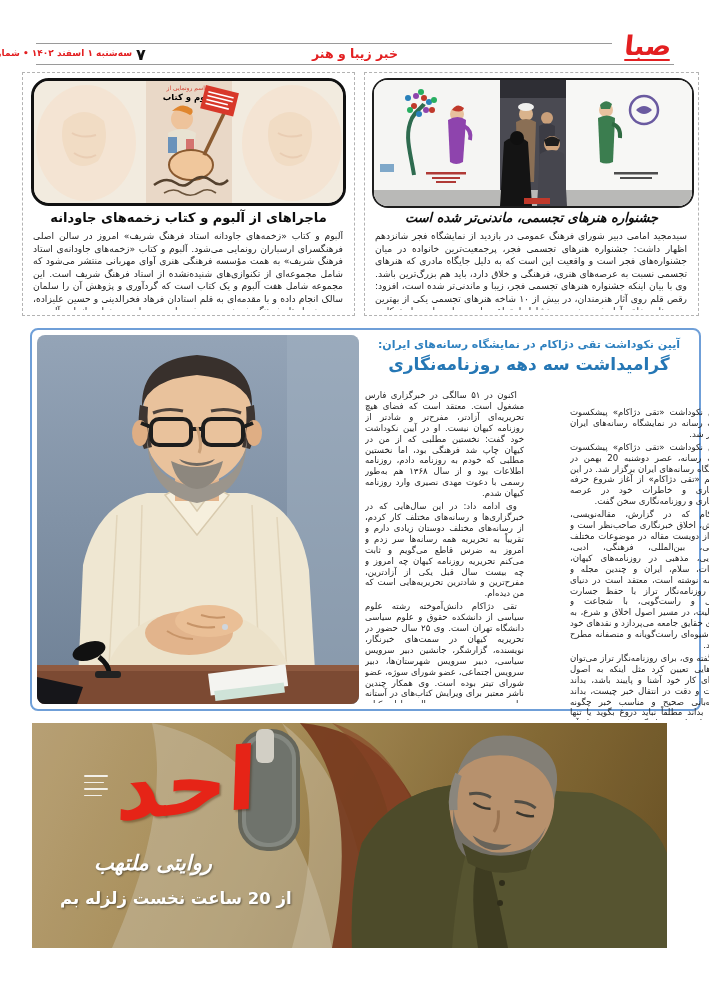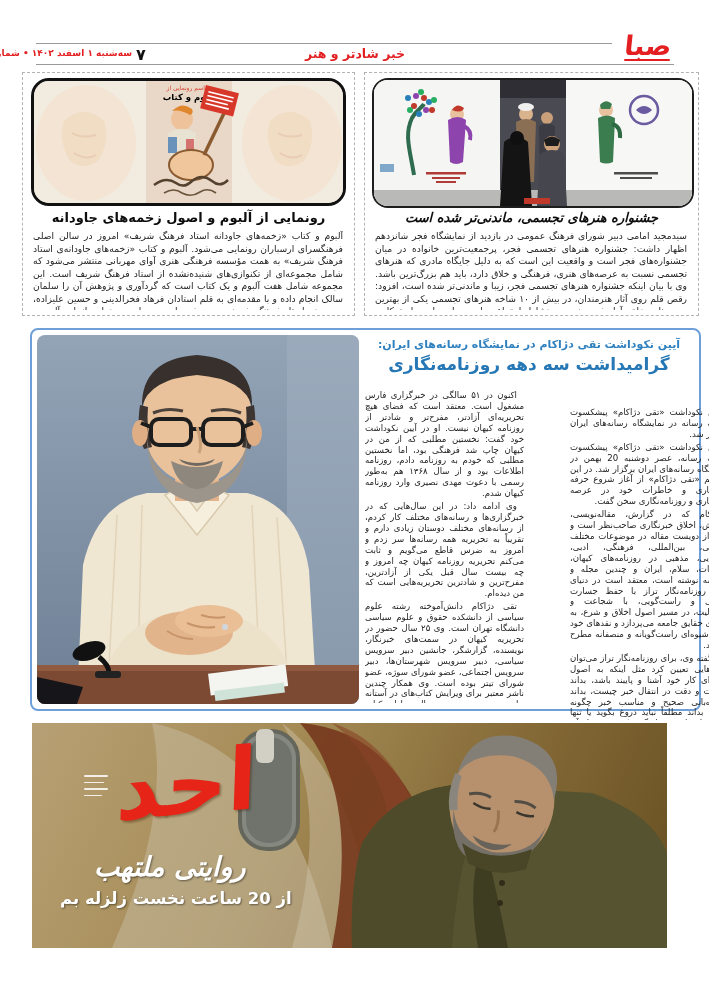--- a/index.html
+++ b/index.html
@@ -39,35 +39,35 @@
   
   .ad{
     background:linear-gradient(115deg,#c9b183 0%,#b59a61 35%,#8d713a 70%,#6d5526 100%);
     overflow:hidden;
   }
   .ad-logo{
     color:#e62417;font-weight:bold;font-size:86px;line-height:1;
     transform:rotate(-5deg) skewX(-7deg);
     text-shadow:2px 2px 2px rgba(60,30,0,.35);
   }
-  .ad-tagline{color:#ffffff;font-weight:bold;font-size:27px;font-style:italic;text-shadow:1px 1px 2px rgba(0,0,0,.45);white-space:nowrap;}
+  .ad-tagline{color:#ffffff;font-weight:bold;font-size:21px;font-style:italic;text-shadow:1px 1px 2px rgba(0,0,0,.45);white-space:nowrap;}
   .ad-subtitle{color:#ffffff;font-weight:bold;font-size:16.5px;text-shadow:1px 1px 2px rgba(0,0,0,.45);white-space:nowrap;}
   .credit-mark{background:rgba(255,255,255,.85);height:1.5px;border-radius:1px;}
 </style>
 </head>
 <body>
 
 <div class="abs" style="left:0;top:0;width:709px;height:66px;">
   <div class="abs rule" style="left:36px;top:43px;width:576px;"></div>
   <div class="abs rule" style="left:36px;top:64px;width:638px;"></div>
   <div class="abs logo rtl" style="left:620px;top:32px;width:56px;text-align:center;">صبا</div>
   <div class="abs logo-underline" style="left:624px;top:59px;width:46px;"></div>
   <div class="abs page-num rtl" style="left:136px;top:45px;">۷</div>
   <div class="abs date-line rtl" style="left:20px;top:48px;width:112px;text-align:left;">سه‌شنبه ۱ اسفند ۱۴۰۲ • شماره ۱۶۰۳</div>
-  <div class="abs section-title rtl" style="left:280px;top:46px;width:150px;">خبر شادتر و هنر</div>
+  <div class="abs section-title rtl" style="left:280px;top:46px;width:150px;">خبر زیبا و هنر</div>
 </div>
 
 <div class="abs news-box" style="left:364px;top:72px;width:333px;height:242px;">
   <div class="abs news-photo" style="left:7px;top:5px;width:318px;height:126px;border:2px solid #1e1e1e;">
     <svg width="318" height="126" viewBox="0 0 318 126" xmlns="http://www.w3.org/2000/svg">
       <rect width="318" height="126" fill="#ececea"></rect>
       <rect x="0" y="0" width="126" height="112" fill="#f5f5f3"></rect>
       <rect x="192" y="0" width="126" height="112" fill="#f7f7f5"></rect>
       <rect x="126" y="0" width="66" height="112" fill="#4a4a52"></rect>
       <rect x="126" y="0" width="66" height="18" fill="#2e2e34"></rect>
@@ -167,21 +167,21 @@
             <rect x="172" y="17" width="26" height="1.6"></rect>
             <rect x="172" y="21" width="22" height="1.6"></rect>
             <rect x="172" y="25" width="24" height="1.6"></rect>
           </g>
       </g>
 
       <path d="M120 104 q12 -9 22 -2 q8 6 16 -2 q10 -8 20 0 q8 7 16 -1" stroke="#54412e" stroke-width="2.5" fill="none"></path>
       <path d="M130 112 q10 -6 18 0 q9 5 18 -1 q8 -5 16 1" stroke="#6b543c" stroke-width="1.6" fill="none"></path>
     </svg>
   </div>
-  <div class="abs news-title rtl" style="left:0;top:137px;width:331px;">رونمایی از آلبوم و اصول زخمه‌های جاودانه</div>
+  <div class="abs news-title rtl" style="left:0;top:137px;width:331px;">ماجراهای از آلبوم و کتاب زخمه‌های جاودانه</div>
   <div class="abs news-body rtl" style="left:10px;top:157px;width:310px;height:80px;overflow:hidden;">آلبوم و کتاب «زخمه‌های جاودانه استاد فرهنگ شریف» امروز در سالن اصلی فرهنگسرای ارسباران رونمایی می‌شود. آلبوم و کتاب «زخمه‌های جاودانه‌ی استاد فرهنگ شریف» به همت مؤسسه فرهنگی هنری آوای مهربانی منتشر می‌شود که شامل مجموعه‌ای از تکنوازی‌های شنیده‌نشده از استاد فرهنگ شریف است. این مجموعه شامل هفت آلبوم و یک کتاب است که گردآوری و پژوهش آن را سلمان سالک انجام داده و با مقدمه‌ای به قلم استادان فرهاد فخرالدینی و حسین علیزاده، در وصف استاد فرهنگ شریف مزین شده است. مراسم رونمایی از این آلبوم و کتاب امروز از ساعت ۱۸ در سالن اصلی فرهنگسرای ارسباران برگزار می‌شود. تسنیم</div>
 </div>
 
 <div class="abs feature-frame" style="left:30px;top:328px;width:667px;height:379px;">
   <div class="abs feature-photo" style="left:5px;top:5px;width:322px;height:369px;">
     <svg width="322" height="369" viewBox="0 0 322 369" xmlns="http://www.w3.org/2000/svg">
       <defs>
         <linearGradient id="bgGrad" x1="0" y1="0" x2="0" y2="1">
           <stop offset="0" stop-color="#94a4b7"></stop>
             <stop offset="1" stop-color="#6e8095"></stop>

